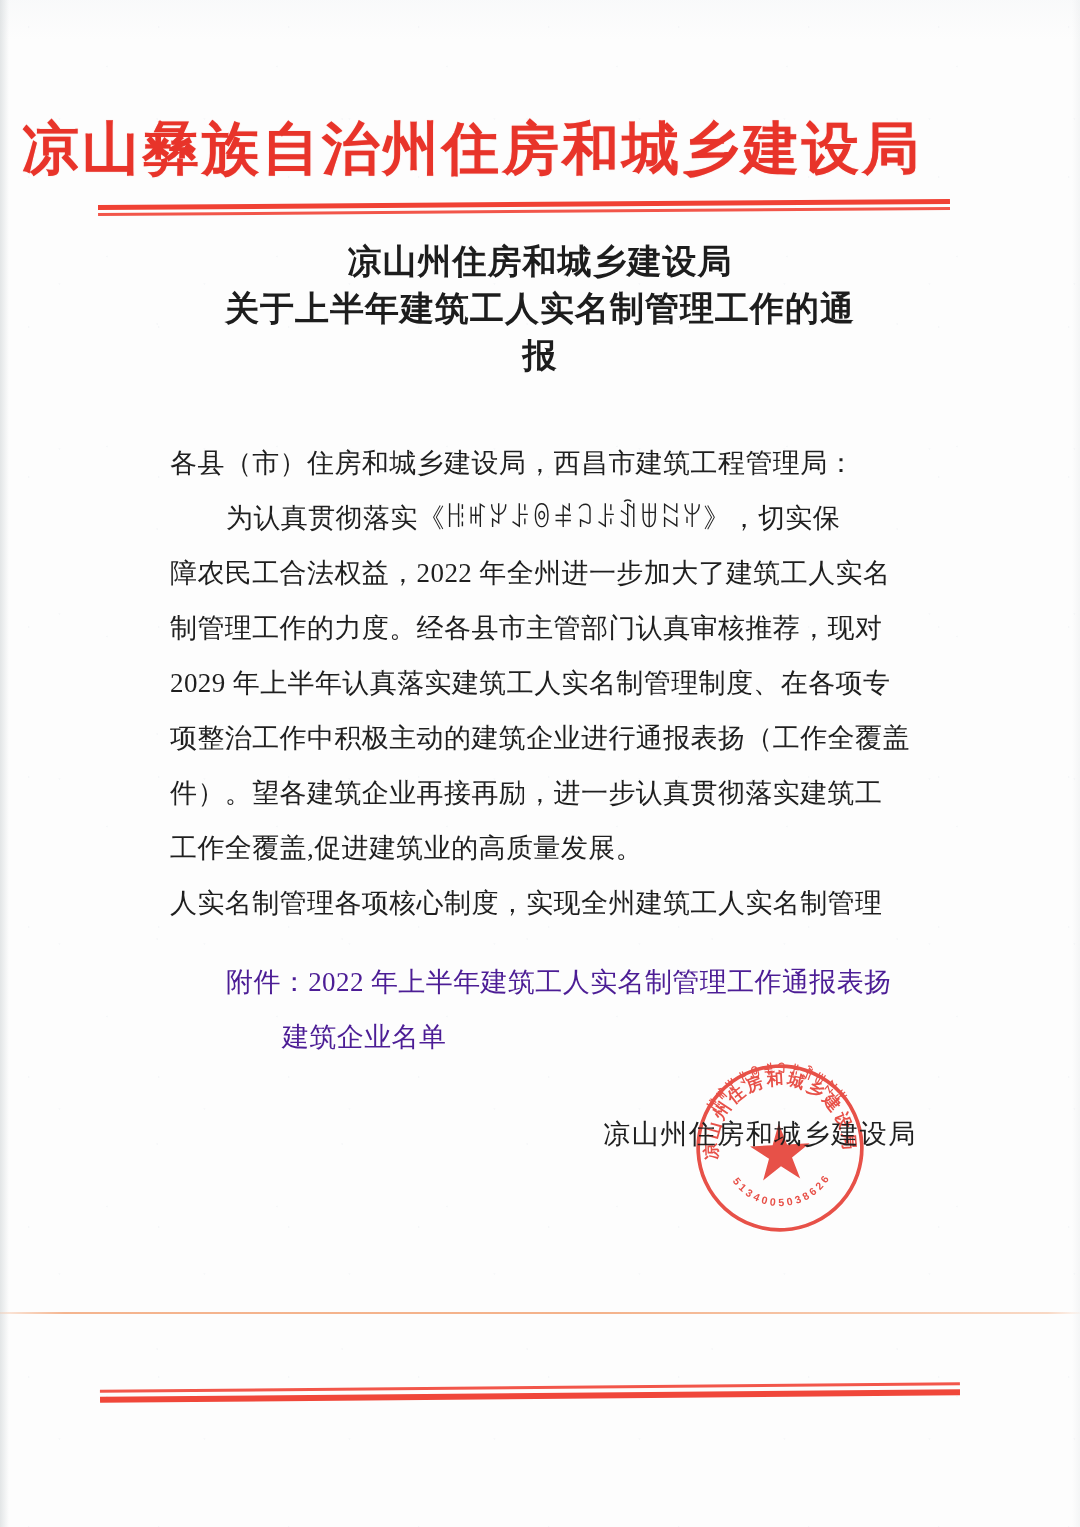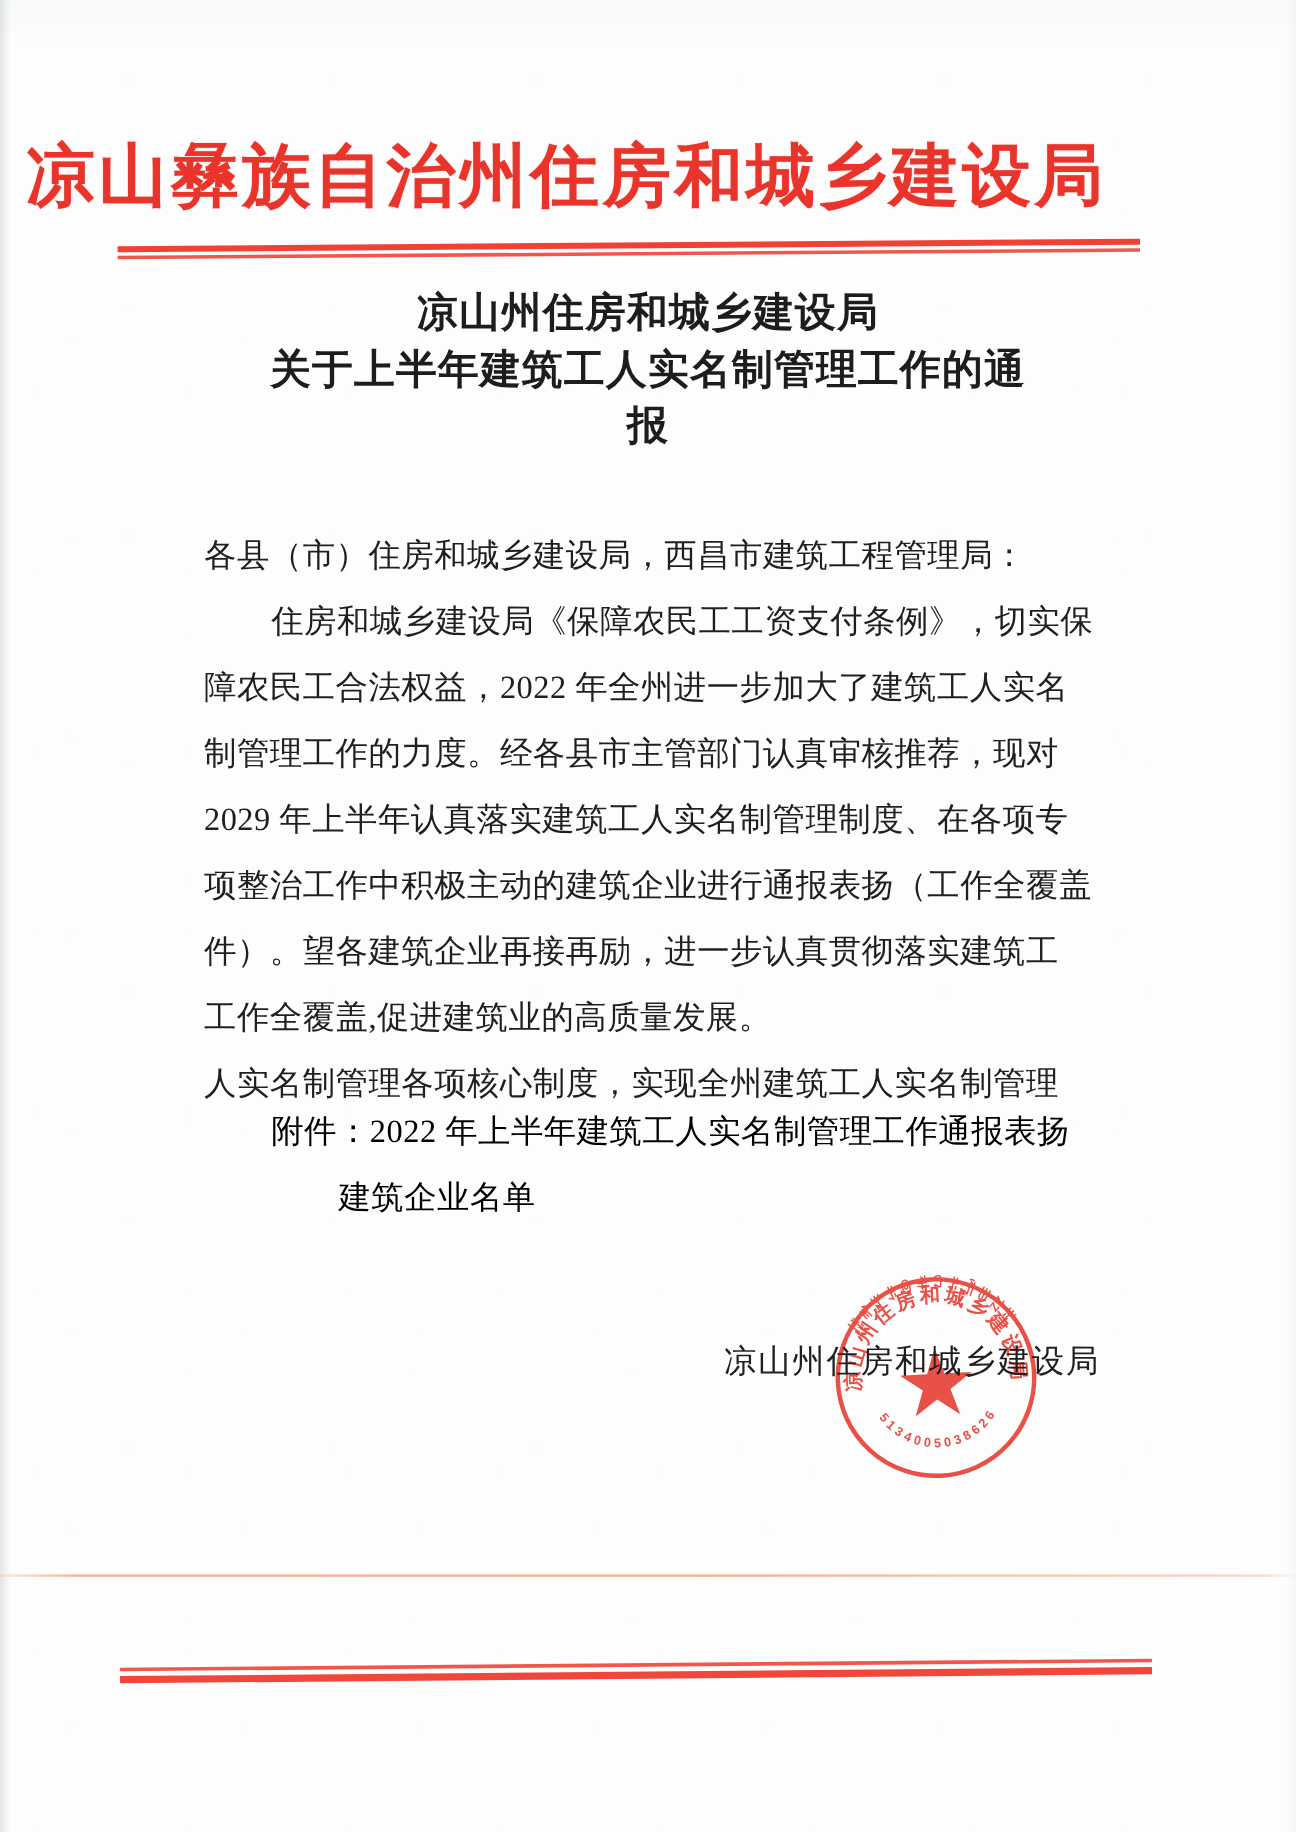--- a/index.html
+++ b/index.html
@@ -41,21 +41,21 @@
   }
 
   
   .letterhead {
     position: absolute;
     left: 0;
     top: 118px;
     width: 944px;
     text-align: center;
     color: #e8342a;
-    font-family: Liberation Serif, serif;
+    font-family: Liberation Sans, sans-serif;
     font-weight: 700;
     font-size: 57px;
     letter-spacing: 3px;
     line-height: 1.06;
     white-space: nowrap;
     text-shadow: 0 0 1px rgba(232,52,42,0.45);
   }
 
   .rule-group-top {
     position: absolute;
@@ -109,23 +109,23 @@
   .body-block .ln {
     display: block;
     white-space: nowrap;
   }
   .body-block .ln.indent { text-indent: 56px; }
 
   
   .attachment {
     position: absolute;
     left: 170px;
-    top: 916px;
+    top: 955px;
     width: 790px;
-    color: #000000;
+    color: #4c1d95;
     font-family: "Liberation Serif", "DejaVu Serif", serif;
     font-size: 27px;
     line-height: 55px;
     letter-spacing: 0.4px;
   }
   .attachment .ln { display: block; white-space: nowrap; }
   .attachment .ln.first { text-indent: 56px; }
   .attachment .ln.cont { text-indent: 112px; }
 
   
@@ -211,21 +211,21 @@
   </div>
 
   <div class="doc-title">
     <span class="line">凉山州住房和城乡建设局</span>
     <span class="line">关于上半年建筑工人实名制管理工作的通</span>
     <span class="line">报</span>
   </div>
 
   <div class="body-block">
     <span class="ln">各县（市）住房和城乡建设局，西昌市建筑工程管理局：</span>
-    <span class="ln indent">住房和城乡建设局《保障农民工工资支付条例》，切实保</span>
+    <span class="ln indent">为认真贯彻落实《ꆿꎭꏃꌠꉻꑷꃀꌠꀉꁁꉆꅍ》，切实保</span>
     <span class="ln">障农民工合法权益，2022 年全州进一步加大了建筑工人实名</span>
     <span class="ln">制管理工作的力度。经各县市主管部门认真审核推荐，现对</span>
     <span class="ln">2029 年上半年认真落实建筑工人实名制管理制度、在各项专</span>
     <span class="ln">项整治工作中积极主动的建筑企业进行通报表扬（工作全覆盖</span>
     <span class="ln">件）。望各建筑企业再接再励，进一步认真贯彻落实建筑工</span>
     <span class="ln">工作全覆盖,促进建筑业的高质量发展。</span>
     <span class="ln">人实名制管理各项核心制度，实现全州建筑工人实名制管理</span>
   </div>
 
   <div class="attachment">

